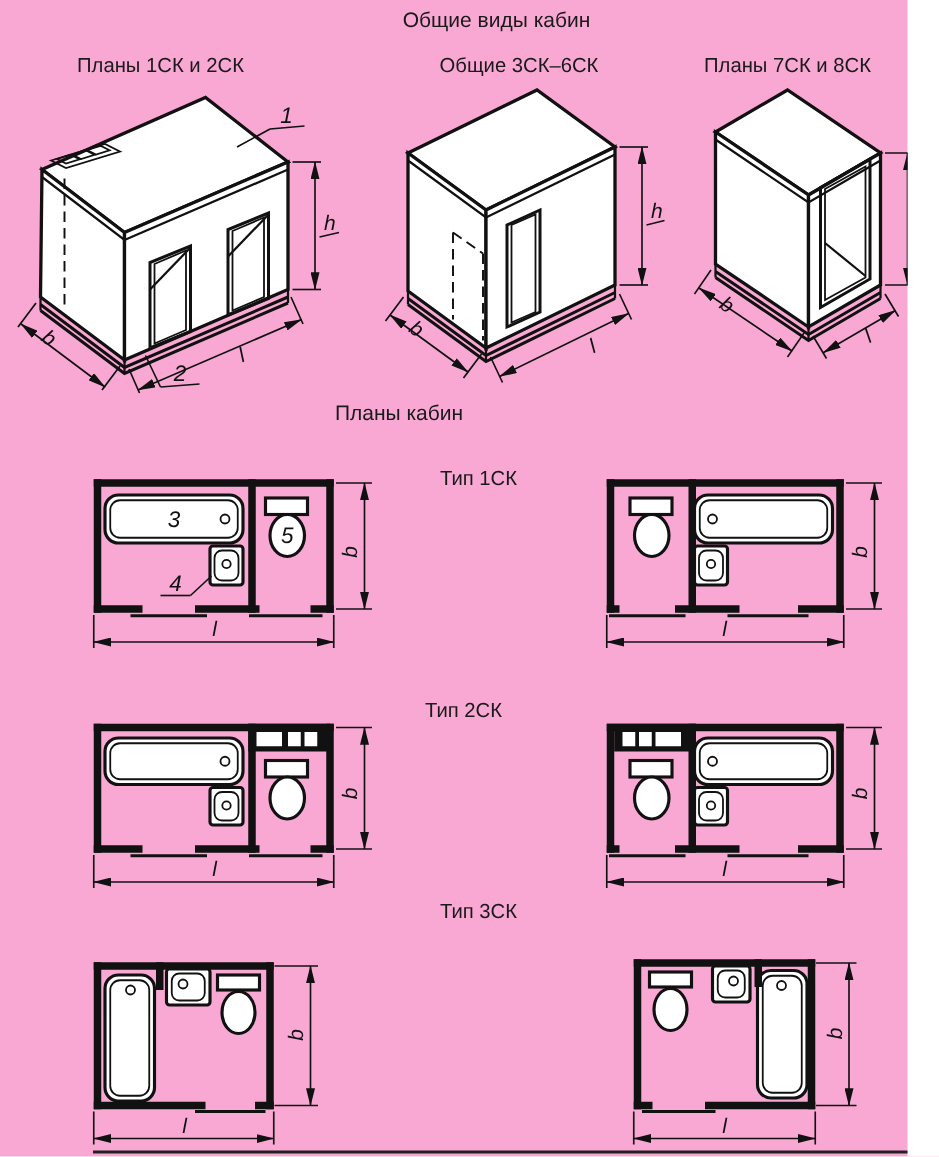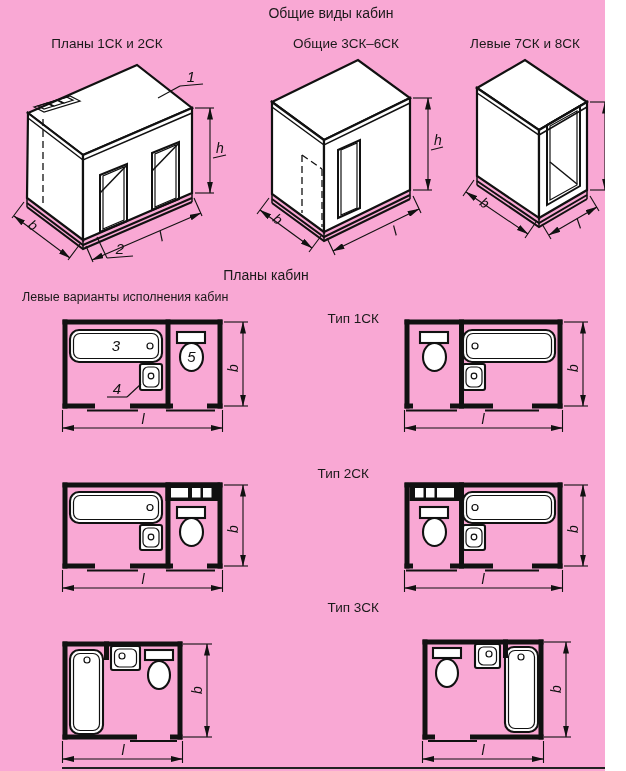--- a/index.html
+++ b/index.html
@@ -2,21 +2,21 @@
 <html><head>
 <meta charset="utf-8">
 <style>
   html,body { margin:0; padding:0; background:#fff; }
   .sheet { position:relative; width:605px; height:771px; background:#f9a8d4;
            font-family:Liberation Sans, sans-serif; color:#1a1a1a; overflow:hidden; }
   .t { position:absolute; text-align:center; white-space:nowrap; }
   .title    { font-size:14px; }
   .sub      { font-size:13.5px; }
   .colhead  { font-size:12.5px; }
-  .typelabel{ font-size:13.5px;text-align:right; }
+  .typelabel{ font-size:13.5px; }
   svg { position:absolute; overflow:visible; }
   .ol   { fill:#fff; stroke:#111; stroke-width:2.2; }      
   .ln   { stroke:#111; fill:none; }
   .thin { stroke-width:1.1; }
   .med  { stroke-width:1.5; }
   .pl   { stroke-width:2; }
   .wall { stroke:#111; stroke-width:5; fill:none; }
   .stub { stroke:#111; stroke-width:5; fill:none; }
   .fix  { stroke:#111; stroke-width:2.1; fill:#fff; }       
   .fx2  { stroke:#111; stroke-width:1.2; fill:none; }       
@@ -34,21 +34,21 @@
     <defs>
       <marker id="ar" viewBox="0 0 12 6" markerWidth="12" markerHeight="6" refX="11.5" refY="3" orient="auto-start-reverse" markerUnits="userSpaceOnUse">
         <path d="M0,0 L12,3 L0,6 Z" fill="#111"></path>
       </marker>
     </defs>
   </svg>
 
   <div class="t title" style="left:231px;top:5px;width:200px">Общие виды кабин</div>
   <div class="t sub" style="left:27px;top:36px;width:160px">Планы 1СК и 2СК</div>
   <div class="t sub" style="left:266px;top:36px;width:160px">Общие 3СК–6СК</div>
-  <div class="t sub" style="left:445px;top:36px;width:160px">Левые 7СК и 8СК</div>
+  <div class="t sub" style="left:445px;top:36px;width:160px">Планы 7СК и 8СК</div>
 
   <svg style="left:0;top:55px" width="240" height="210" viewBox="0 0 240 210">
 
     <polygon class="ol" points="28,58 137,10 192,53 83,100"></polygon>
     <polygon class="ol" points="28,58 83,100 83,185 27,143"></polygon>
     <polygon class="ol" points="83,100 192,53 192,138 83,185"></polygon>
     <polyline class="ln med" points="28,63 83,105 192,58"></polyline>
 
     <g>
       <polyline class="ln pl" points="27,148 83,190 192,143"></polyline>
@@ -186,21 +186,20 @@
     </g>
     <g>
       <line class="ln thin" x1="92" y1="169" x2="101" y2="184"></line>
       <line class="ln thin" x1="140" y1="141" x2="149" y2="156"></line>
       <line class="ln thin" x1="99" y1="180" x2="147" y2="152" marker-start="url(#ar)" marker-end="url(#ar)"></line>
       <text class="d" text-anchor="middle" transform="translate(131,173) rotate(-30)">l</text>
     </g>
   </svg>
 
   <div class="t title" style="left:186px;top:267px;width:160px">Планы кабин</div>
-  <div class="t colhead" style="left:22px;top:290px;width:200px">Левые варианты исполнения кабин</div>
   <div class="t typelabel" style="left:259px;top:311px;width:120px">Тип 1СК</div>
   <div class="t typelabel" style="left:249px;top:466px;width:120px">Тип 2СК</div>
   <div class="t typelabel" style="left:259px;top:600px;width:120px">Тип 3СК</div>
 
   <svg style="left:40px;top:315px" width="215" height="125" viewBox="0 0 215 125">
     <g>
       <line class="wall" x1="22.5" y1="7" x2="182.5" y2="7"></line>
       <line class="wall" x1="25" y1="4.5" x2="25" y2="93.5"></line>
       <line class="wall" x1="180" y1="4.5" x2="180" y2="93.5"></line>
       <line class="wall" x1="128" y1="4.5" x2="128" y2="93.5"></line>

